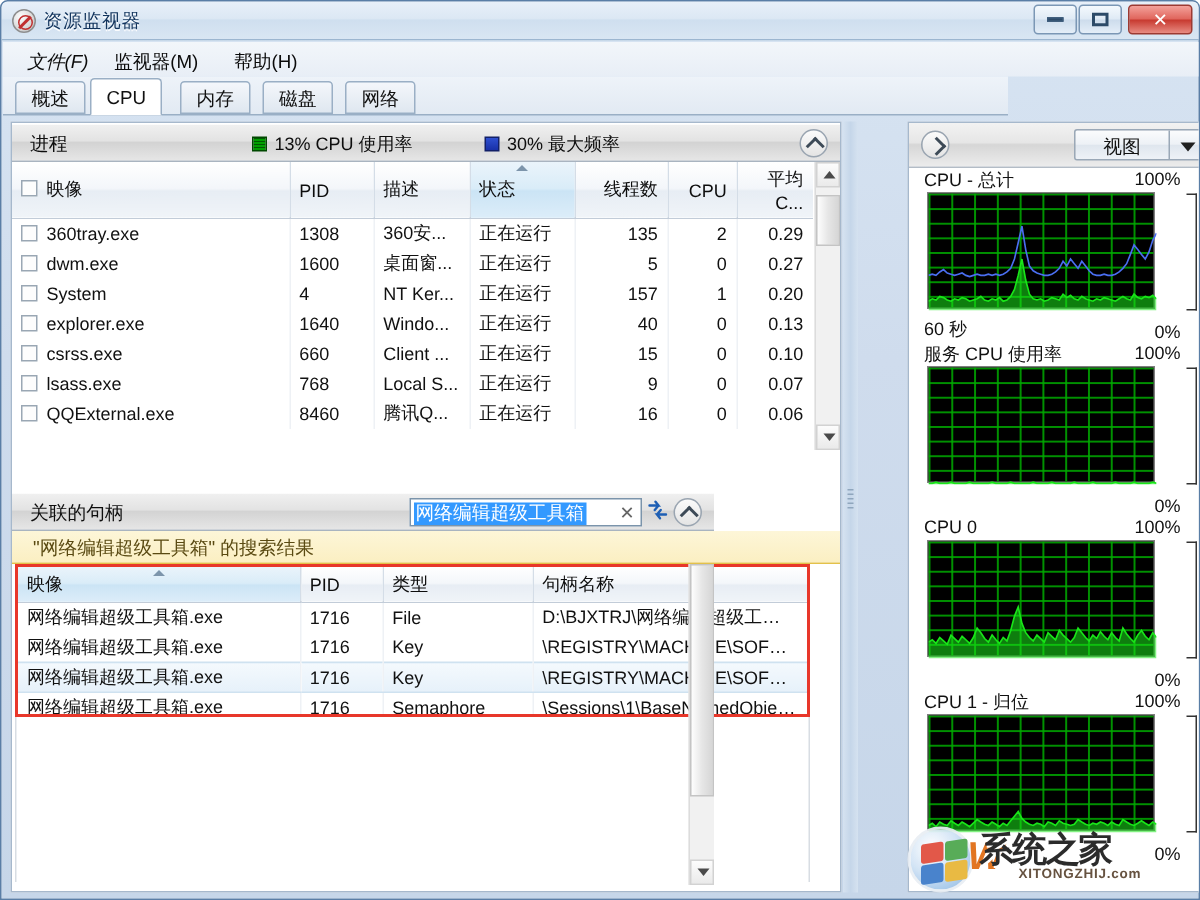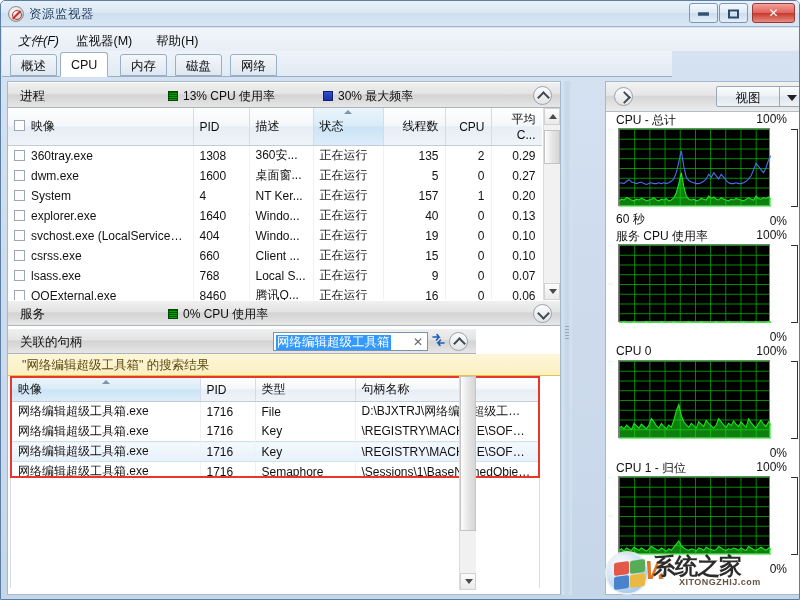--- a/index.html
+++ b/index.html
@@ -504,29 +504,20 @@
               <tr>
                 <td><span class="cbx"></span>explorer.exe</td>
                 <td>1640</td>
                 <td>Windo...</td>
                 <td>正在运行</td>
                 <td class="num">40</td>
                 <td class="num">0</td>
                 <td class="num">0.13</td>
               </tr>
               <tr>
-                <td><span class="cbx"></span>svchost.exe (LocalServiceN...</td>
-                <td>404</td>
-                <td>Windo...</td>
-                <td>正在运行</td>
-                <td class="num">19</td>
-                <td class="num">0</td>
-                <td class="num">0.10</td>
-              </tr>
-              <tr>
                 <td><span class="cbx"></span>csrss.exe</td>
                 <td>660</td>
                 <td>Client ...</td>
                 <td>正在运行</td>
                 <td class="num">15</td>
                 <td class="num">0</td>
                 <td class="num">0.10</td>
               </tr>
               <tr>
                 <td><span class="cbx"></span>lsass.exe</td>
@@ -549,29 +540,20 @@
             </tbody>
         </table>
       </div>
       <div id="proc-scroll">
         <div class="sb-arrow up" style="top:0"></div>
         <div class="sb-thumb" style="top:22px;height:34px"></div>
         <div class="sb-arrow down" style="bottom:0"></div>
       </div>
     </div>
 
-    <div id="svc-sect">
-      <div class="sect-head">
-        <div class="sect-title">服务</div>
-        <div class="legend" style="left:160px">
-          <span class="swatch green"></span><span>0% CPU 使用率</span>
-        </div>
-        <div class="chevron down"></div>
-      </div>
-    </div>
 
     <div id="hdl-sect">
       <div class="sect-head">
         <div class="sect-title">关联的句柄</div>
         <div id="searchbox">
           <div id="searchtext">网络编辑超级工具箱</div>
           <div id="search-clear">✕</div>
         </div>
         <div id="search-refresh">
           <svg width="15" height="15" viewBox="0 0 15 15">

